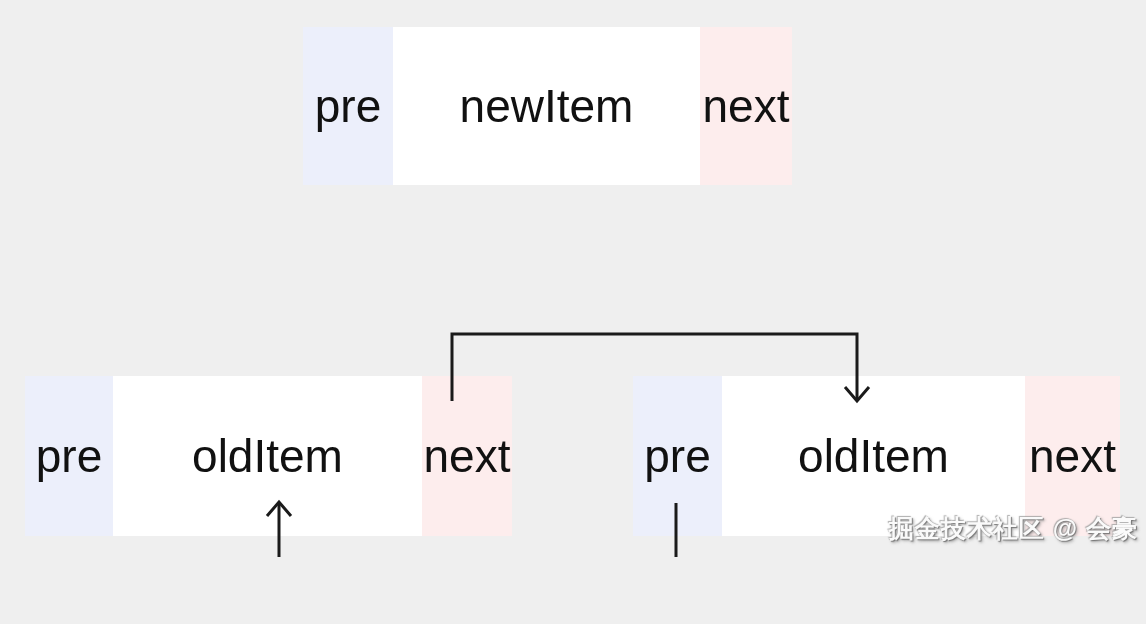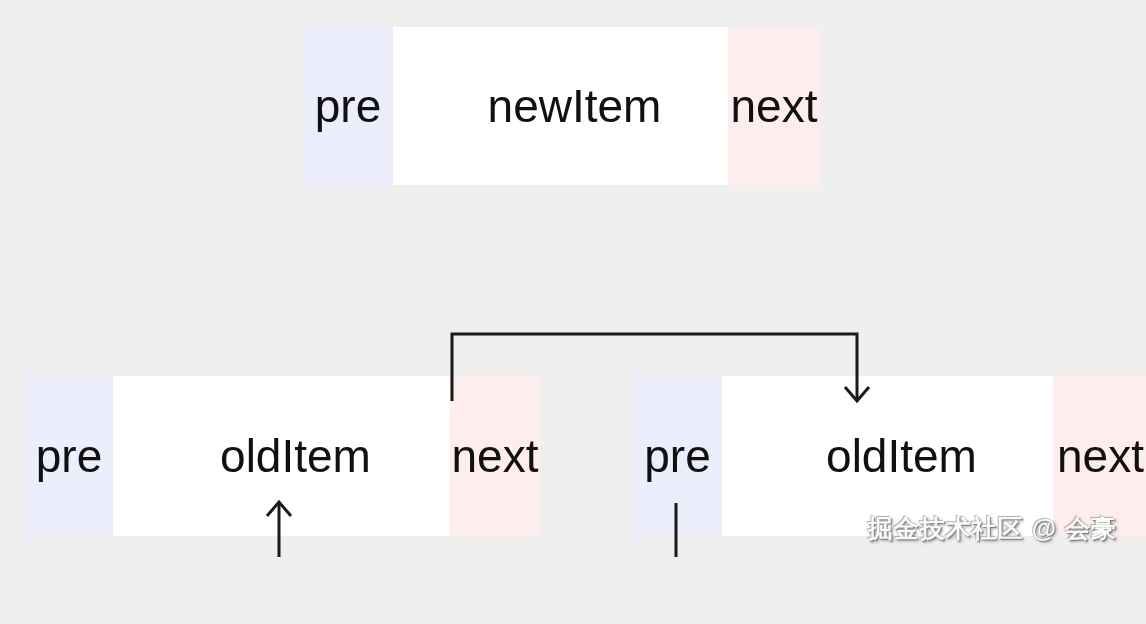--- a/index.html
+++ b/index.html
@@ -22,21 +22,21 @@
   }
   .cell {
     display: flex;
     align-items: center;
     justify-content: center;
     font-size: 46px;
     color: var(--text, #111111);
     white-space: nowrap;
   }
   .cell-pre   { background: var(--pre-cell, #eceffb); }
-  .cell-value { background: var(--value-cell, #ffffff); padding-left: 28px; }
+  .cell-value { background: var(--value-cell, #ffffff); }
   .cell-next  { background: var(--next-cell, #fdeded); text-align: right; }
 
   
   #node-newitem { left: 303px; top: 27px; height: 158px; }
   #node-newitem .cell-pre   { width: 90px; }
   #node-newitem .cell-value { width: 307px; }
   #node-newitem .cell-next  { width: 92px; }
 
   
   #node-olditem-left { left: 25px; top: 376px; height: 160px; }
@@ -58,21 +58,21 @@
     pointer-events: none;
   }
   #arrows polyline {
     fill: none;
     stroke: var(--line, #1a1a1a);
     stroke-width: 3;
     stroke-linejoin: miter;
   }
   #watermark {
     position: absolute;
-    right: 29px;
+    right: 8px;
     bottom: 12px;
     font-size: 25px;
     font-weight: 700;
     letter-spacing: 1px;
     color: var(--watermark-text, #fafafa);
     text-shadow: -1px -1px 1px rgba(160,160,160,0.85),
                   1px 1px 1px rgba(110,110,110,0.9),
                   2px 2px 3px rgba(120,120,120,0.6);
     white-space: nowrap;
   }

